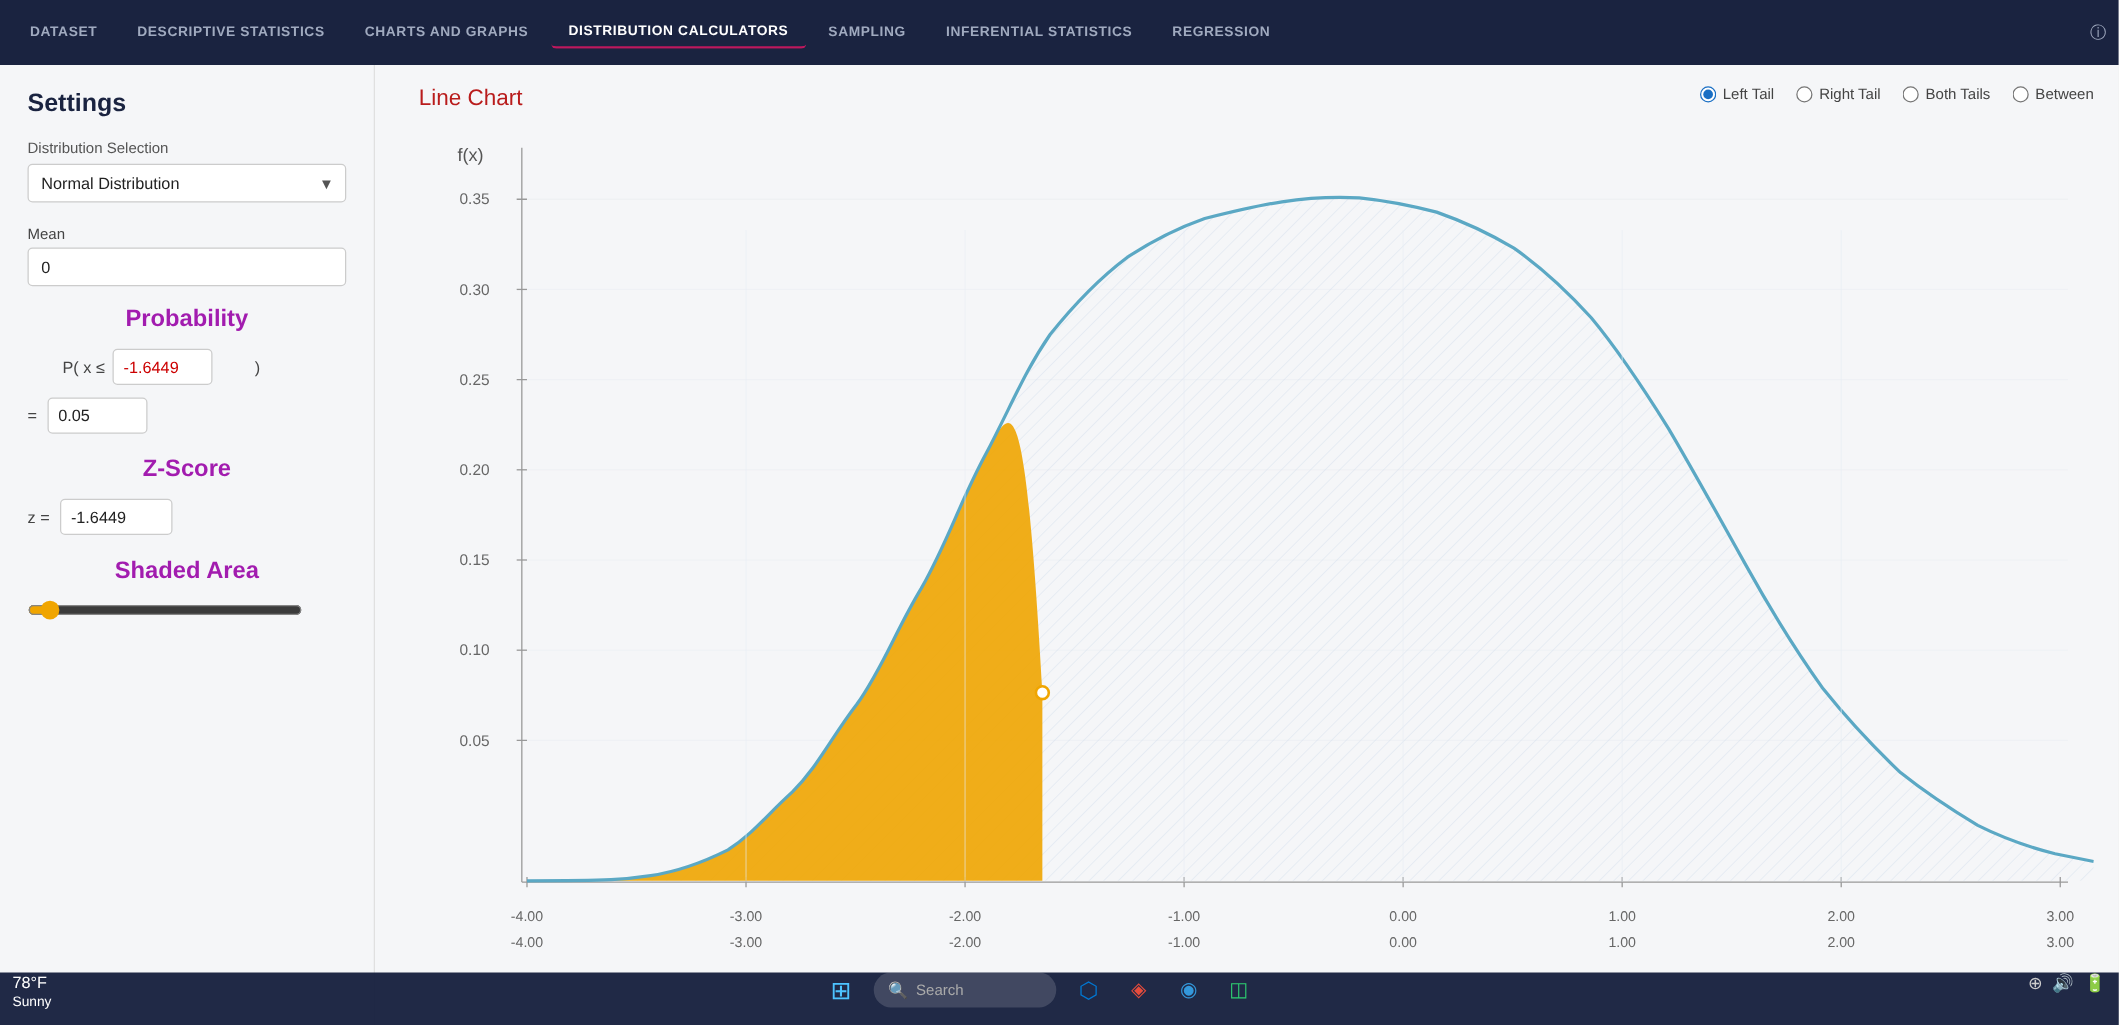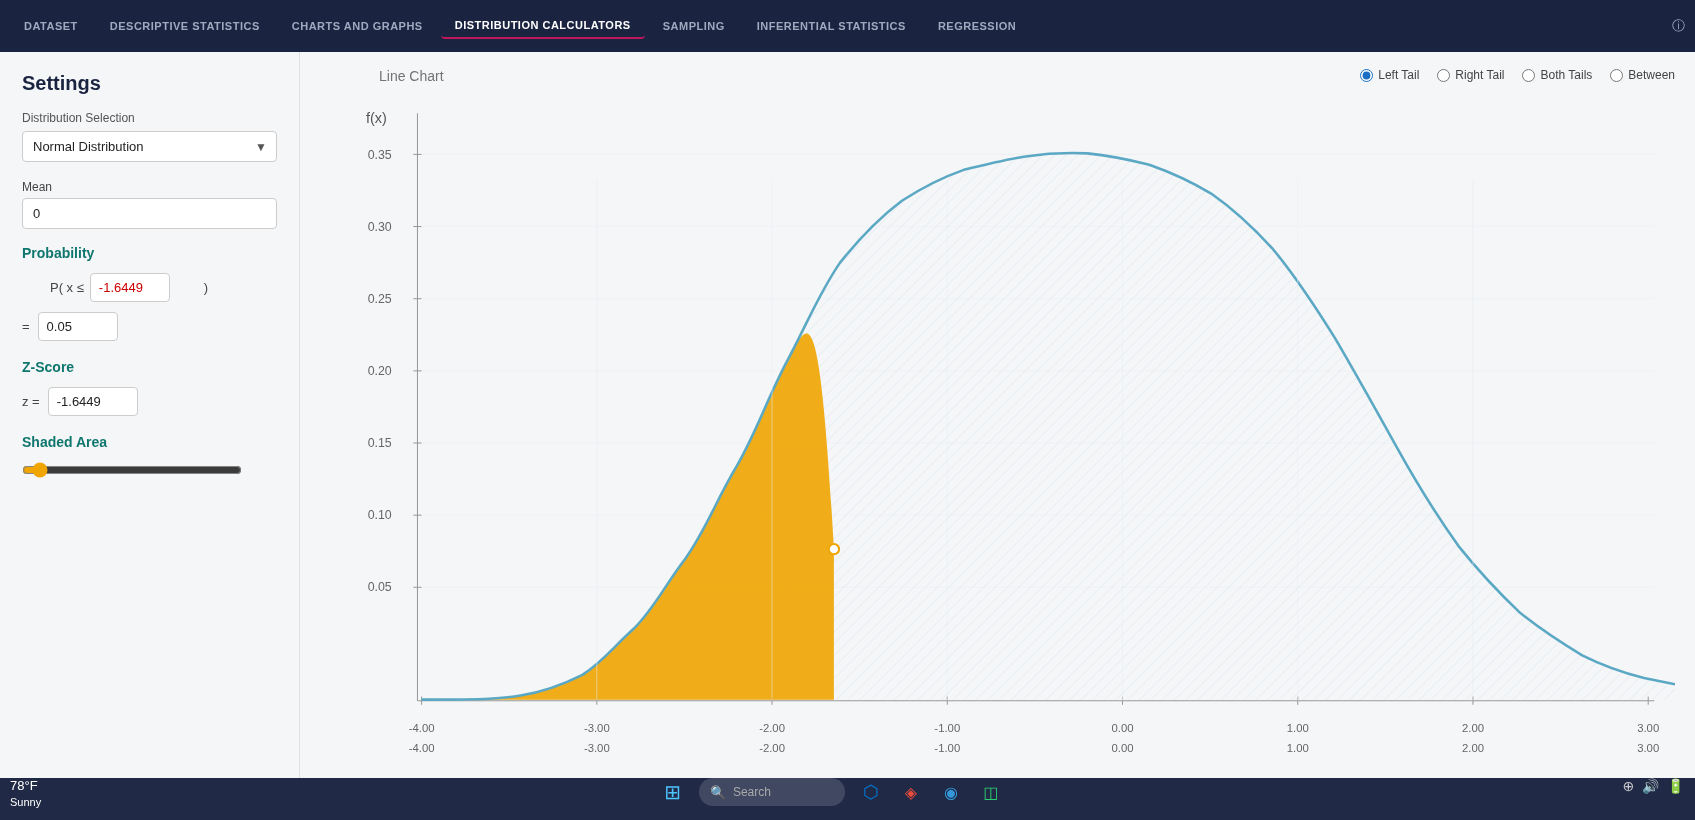--- a/index.html
+++ b/index.html
@@ -110,25 +110,26 @@
     .field-group input {
       width: 100%;
       padding: 7px 10px;
       border: 1px solid #ccc;
       border-radius: 4px;
       font-size: 13px;
       background: #fff;
       color: #222;
     }
     .section-header {
-      font-size: 14px;
+      font-size: 19px;
       font-weight: 700;
-      color: #0f766e;
+      color: #a21caf;
       margin-bottom: 12px;
       margin-top: 4px;
+      text-align: center;
     }
     .prob-row {
       display: flex;
       align-items: center;
       gap: 6px;
       margin-bottom: 10px;
     }
     .prob-row span {
       font-size: 13px;
       color: #444;
@@ -191,25 +192,24 @@
       cursor: pointer;
     }
 
     
     .chart-area {
       flex: 1;
       padding: 16px 20px 10px 10px;
       position: relative;
     }
     .chart-title {
-      font-size: 14px;
-      color: #737373;
+      font-size: 18px;
+      color: #b91c1c;
       margin-bottom: 8px;
       font-weight: 400;
-      margin-left: 44px;
     }
 
     
     .radio-group {
       position: absolute;
       top: 16px;
       right: 20px;
       display: flex;
       align-items: center;
       gap: 18px;

